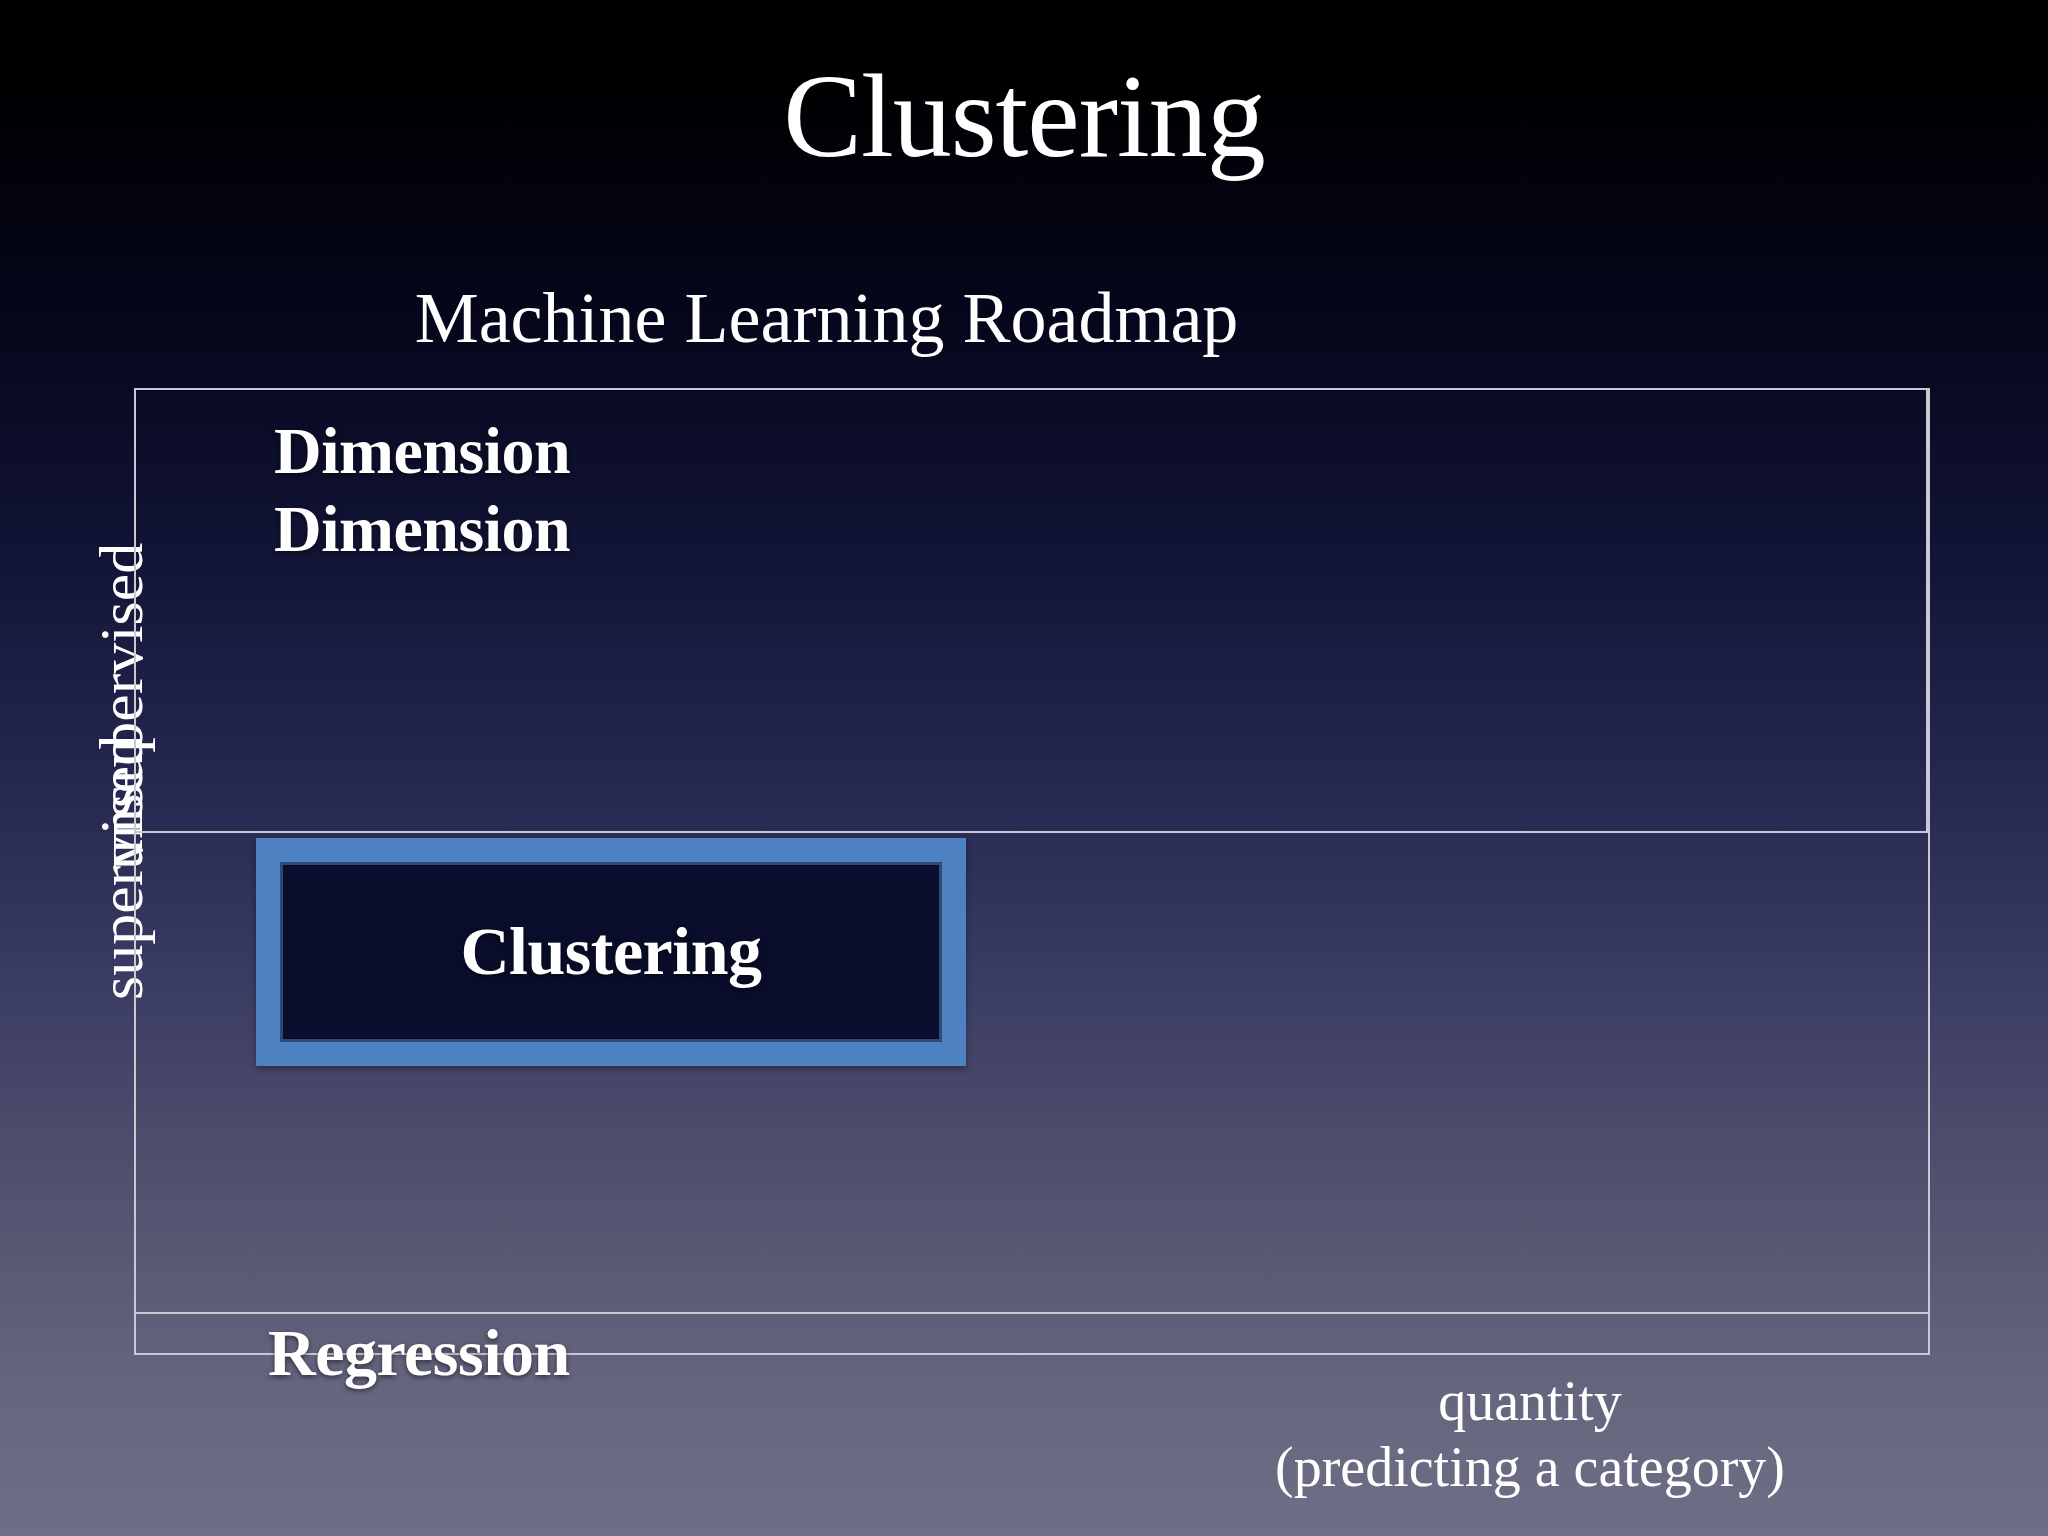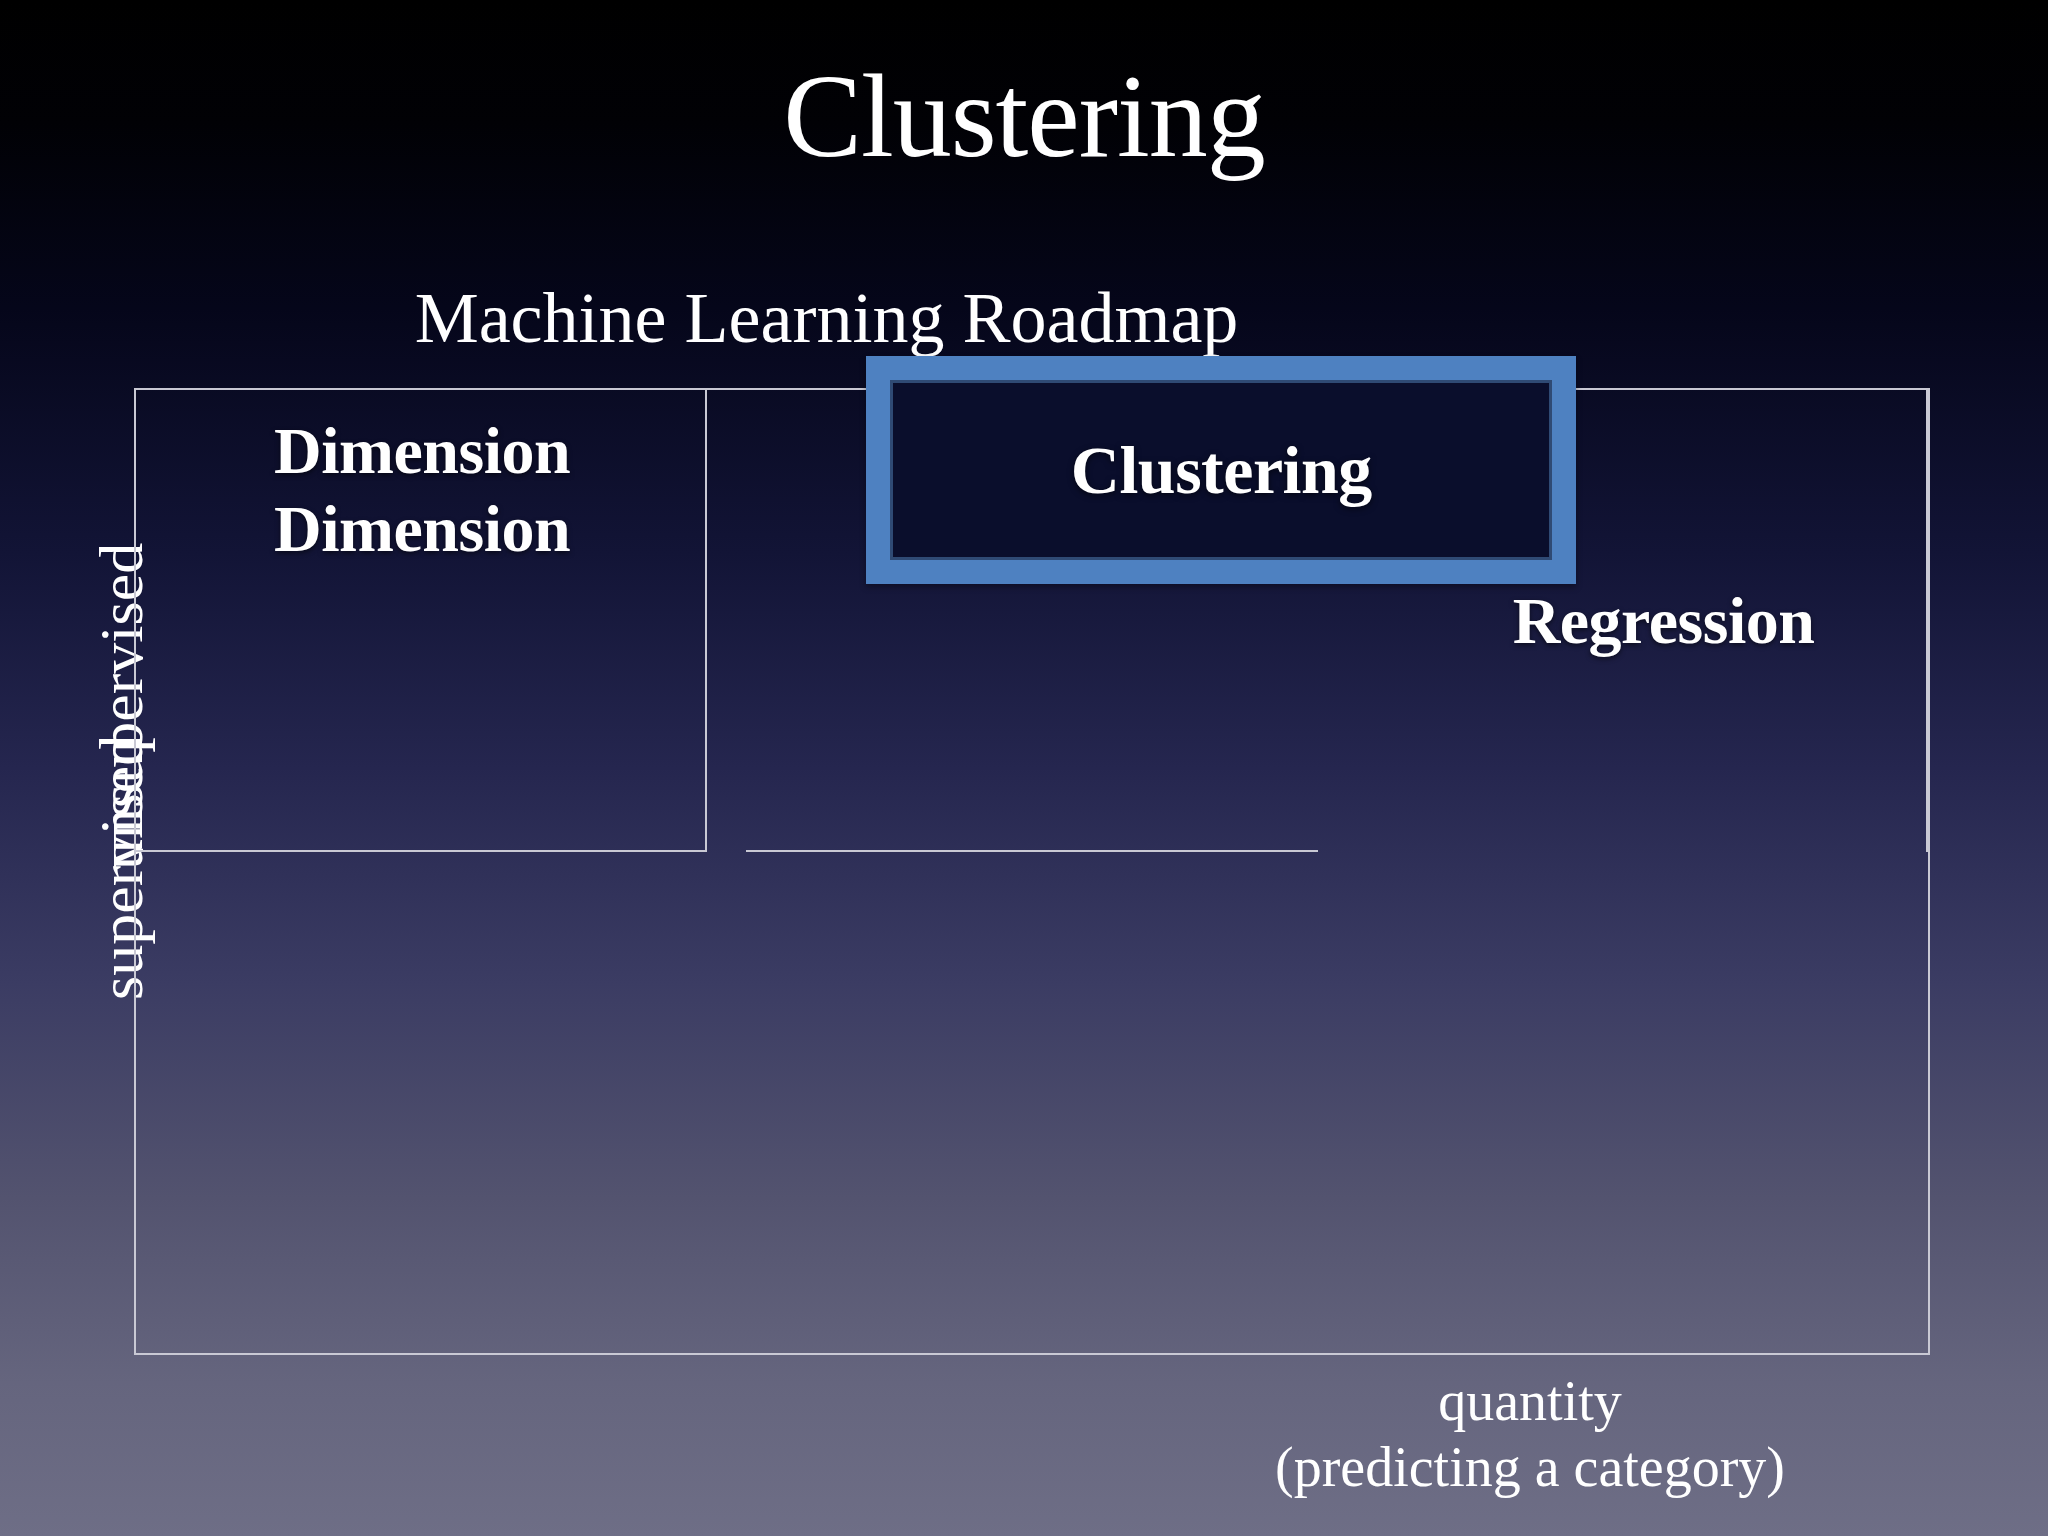--- a/index.html
+++ b/index.html
@@ -55,21 +55,21 @@
   
   #matrix {
     position: absolute;
     left: 134px;
     top: 388px;
     width: 1796px;
     height: 967px;
     border: 2px solid #c9c9d4;
     box-sizing: border-box;
     display: grid;
-    grid-template-columns: 1fr 1fr 1fr;
+    grid-template-columns: 1fr;
     grid-template-rows: 1fr 1fr;
     gap: 39px;
   }
   .cell {
     position: relative;
     box-sizing: border-box;
     display: flex;
     align-items: center;
     justify-content: center;
     color: #ffffff;
@@ -91,21 +91,21 @@
     position: absolute;
     left: 138px;
     top: 22px;
   }
   .cell-bl .cell-label,
   .cell-br .cell-label {
     position: absolute;
     top: 50%;
     transform: translateY(-50%);
   }
-  .cell-bl .cell-label { left: 132px; margin-left: 24px; }
+  .cell-bl .cell-label { left: 132px; }
   .cell-br .cell-label { left: 126px; }
 
   
   #highlight {
     position: absolute;
     left: 120px;
     top: -34px;
     width: 710px;
     height: 228px;
     background: #4e81c1;

